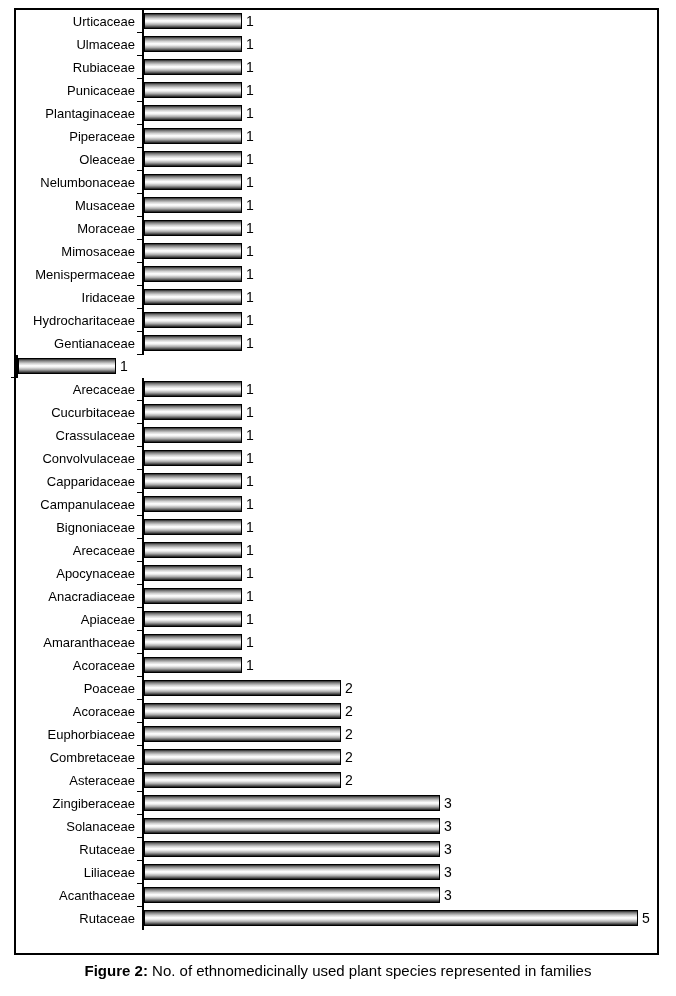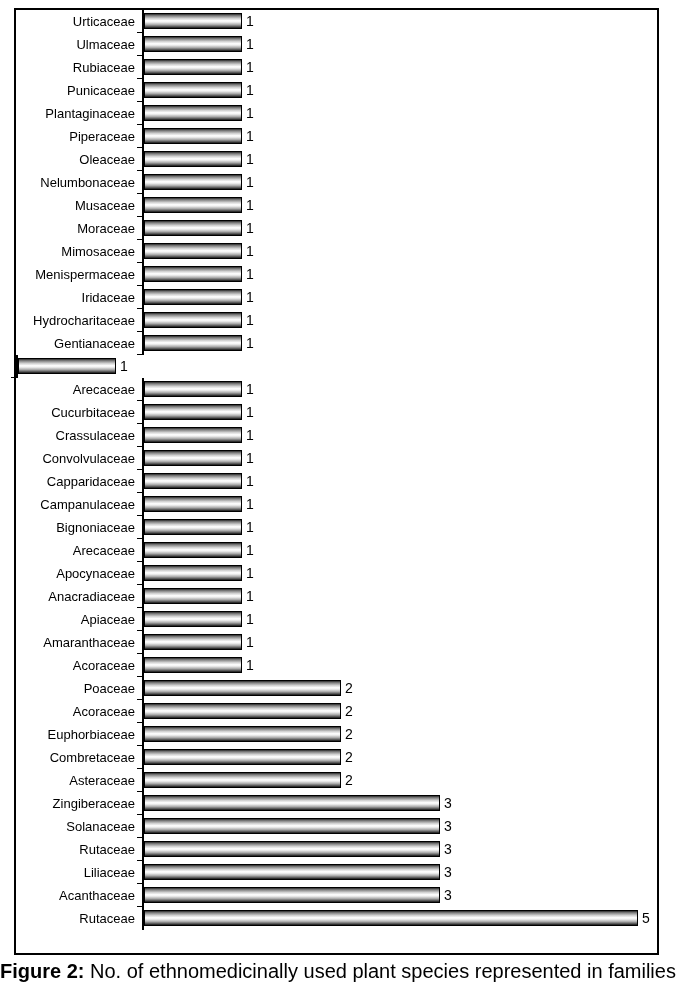--- a/index.html
+++ b/index.html
@@ -69,21 +69,21 @@
     font-size:14px;
     line-height:23px;
     margin-left:4px;
   }
   .caption{
     position:absolute;
     top:961px;
     left:0;
     width:676px;
     text-align:center;
-    font-size:20px;
+    font-size:15px;
     line-height:20px;
   }
   .caption b{font-weight:bold;}
 </style>
 </head>
 <body>
 
 <div class="chart-box">
   <div class="rows">
   <div class="row">

